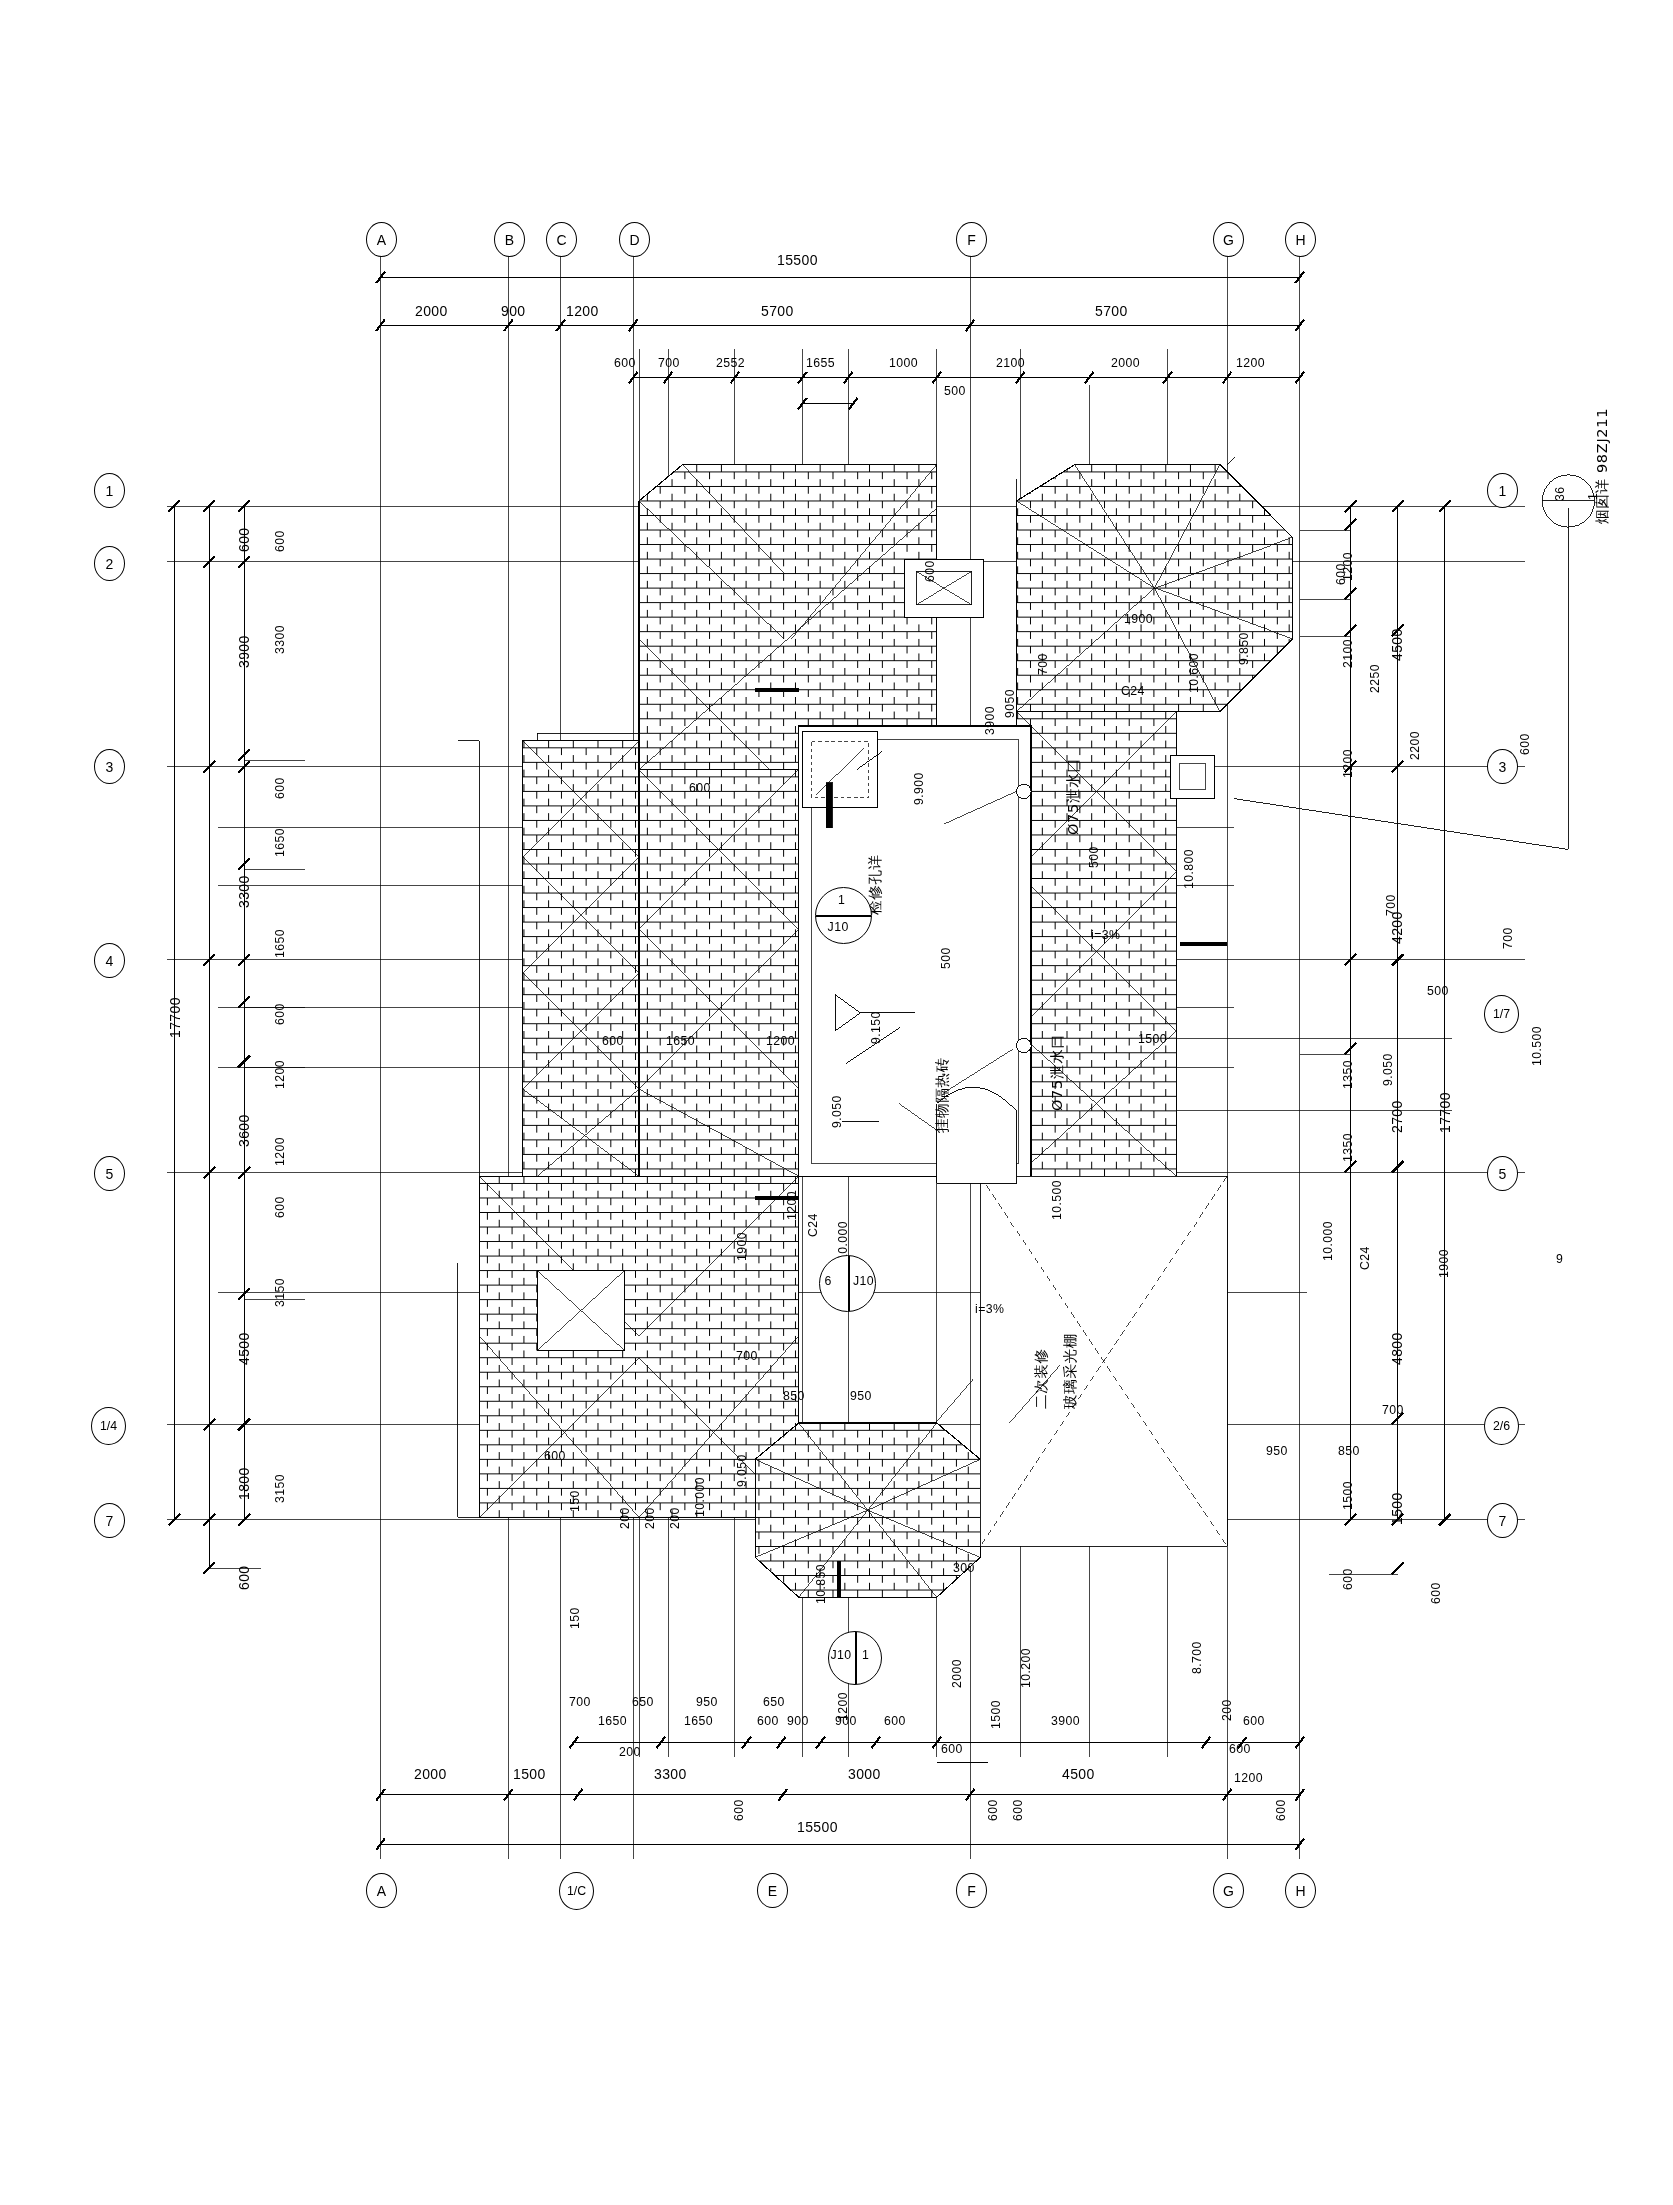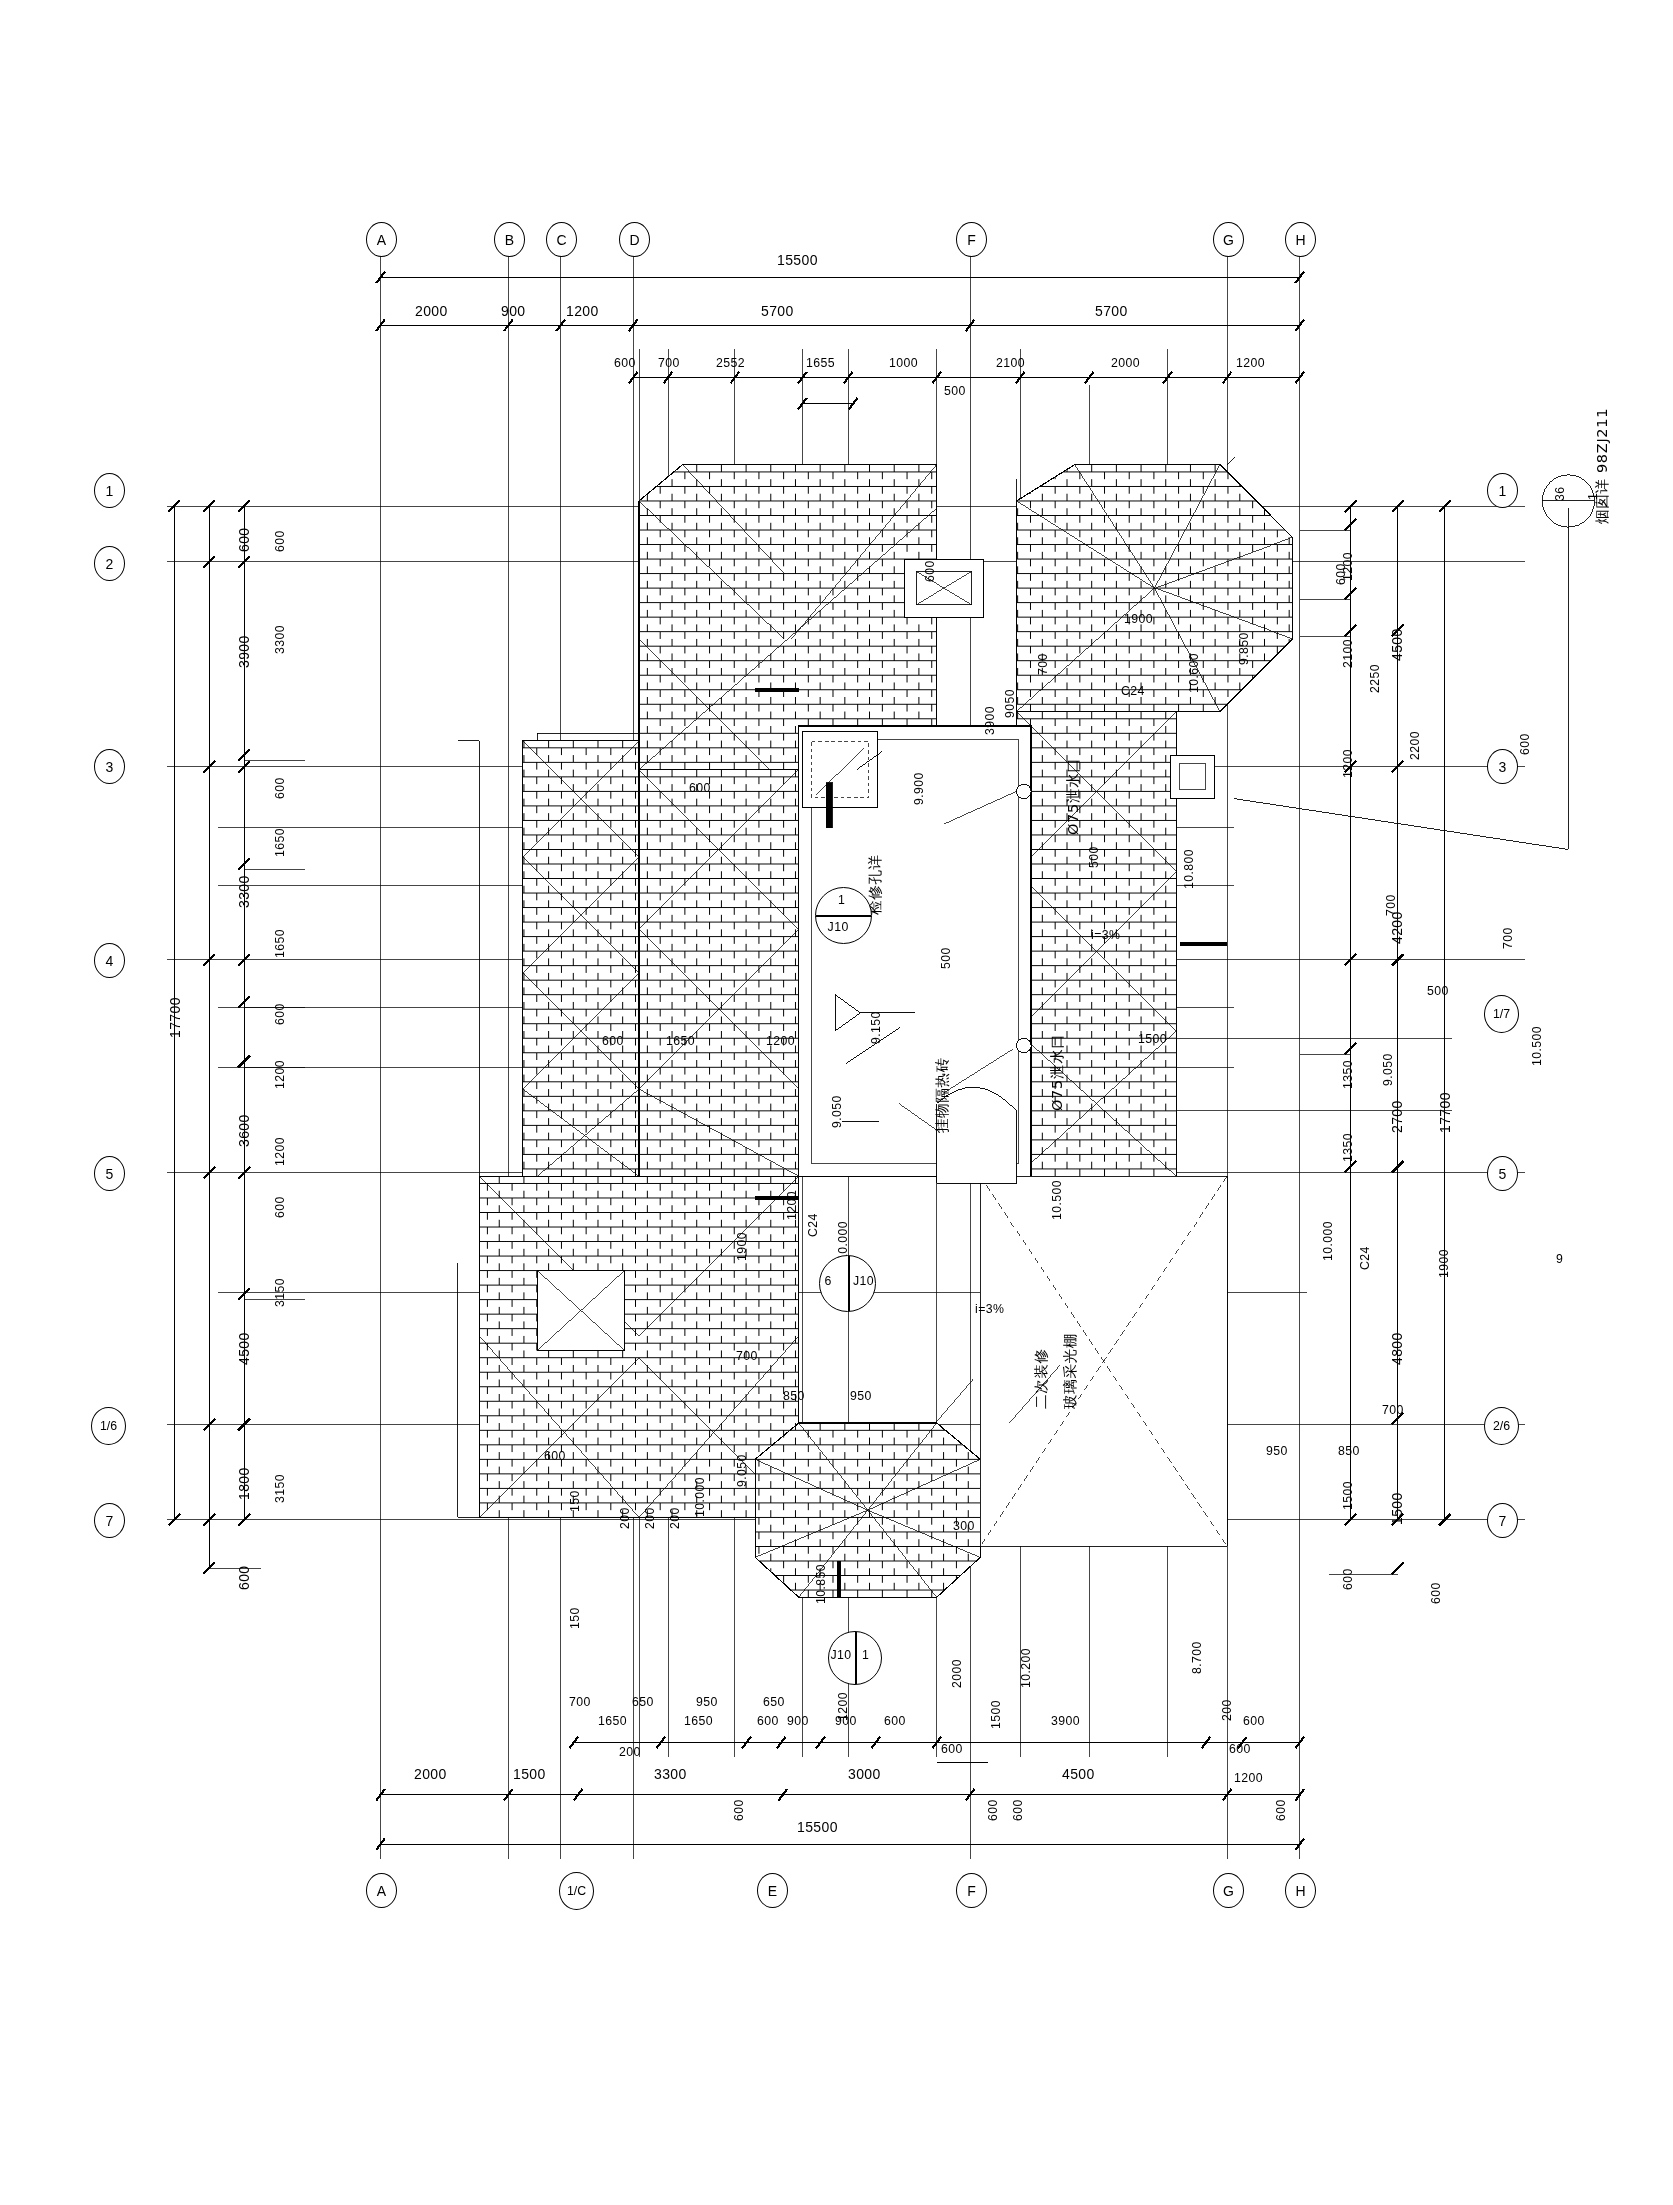--- a/index.html
+++ b/index.html
@@ -334,21 +334,21 @@
   <div class="bub" style="left:1213px;top:1873px;">G</div>
   <div class="bub" style="left:1285px;top:1873px;">H</div>
 </div>
 
 <div>
   <div class="bub" style="left:94px;top:473px;">1</div>
   <div class="bub" style="left:94px;top:546px;">2</div>
   <div class="bub" style="left:94px;top:749px;">3</div>
   <div class="bub" style="left:94px;top:943px;">4</div>
   <div class="bub" style="left:94px;top:1156px;">5</div>
-  <div class="bub wide" style="left:91px;top:1407px;">1/6</div>
+  <div class="bub wide" style="left:91px;top:1407px;">1/4</div>
   <div class="bub" style="left:94px;top:1503px;">7</div>
 </div>
 
 <div>
   <div class="bub" style="left:1487px;top:473px;">1</div>
   <div class="bub" style="left:1487px;top:749px;">3</div>
   <div class="bub wide" style="left:1484px;top:995px;">1/7</div>
   <div class="bub" style="left:1487px;top:1156px;">5</div>
   <div class="bub wide" style="left:1484px;top:1407px;">2/6</div>
   <div class="bub" style="left:1487px;top:1503px;">7</div>
@@ -462,21 +462,21 @@
       <div class="t sm" style="left: 766px; top: 1035px;">1200</div>
       <div class="t sm rot" style="left: 870px; top: 1044px;">9.150</div>
       <div class="t sm rot" style="left: 831px; top: 1128px;">9.050</div>
       <div class="t sm rot" style="left: 837px; top: 1261px;">10.000</div>
       <div class="t sm rot" style="left: 786px; top: 1220px;">1200</div>
       <div class="t sm rot" style="left: 807px; top: 1237px;">C24</div>
       <div class="t sm rot" style="left: 736px; top: 1261px;">1900</div>
       <div class="t sm" style="left: 736px; top: 1350px;">700</div>
       <div class="t sm" style="left: 783px; top: 1390px;">850</div>
       <div class="t sm" style="left: 850px; top: 1390px;">950</div>
-      <div class="t sm" style="left: 953px; top: 1520px;">300</div>
+      <div class="t sm" style="left: 953px; top: 1562px;">300</div>
       <div class="t sm" style="left: 544px; top: 1450px;">600</div>
       <div class="t sm rot" style="left: 736px; top: 1487px;">9.050</div>
       <div class="t sm rot" style="left: 569px; top: 1512px;">150</div>
       <div class="t sm rot" style="left: 569px; top: 1629px;">150</div>
       <div class="t sm rot" style="left: 619px; top: 1529px;">200</div>
       <div class="t sm rot" style="left: 644px; top: 1529px;">200</div>
       <div class="t sm rot" style="left: 669px; top: 1529px;">200</div>
       <div class="t sm rot" style="left: 694px; top: 1517px;">10.000</div>
       <div class="t sm" style="left: 569px; top: 1696px;">700</div>
       <div class="t sm" style="left: 632px; top: 1696px;">650</div>

